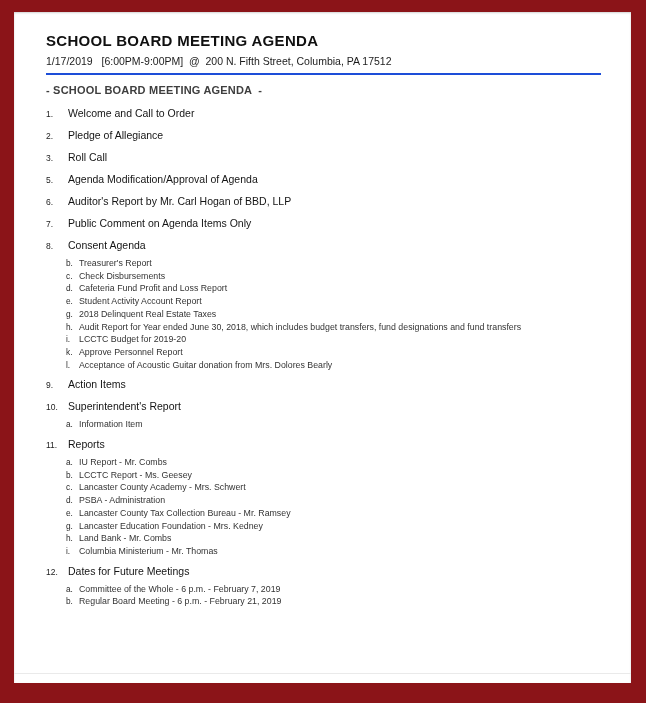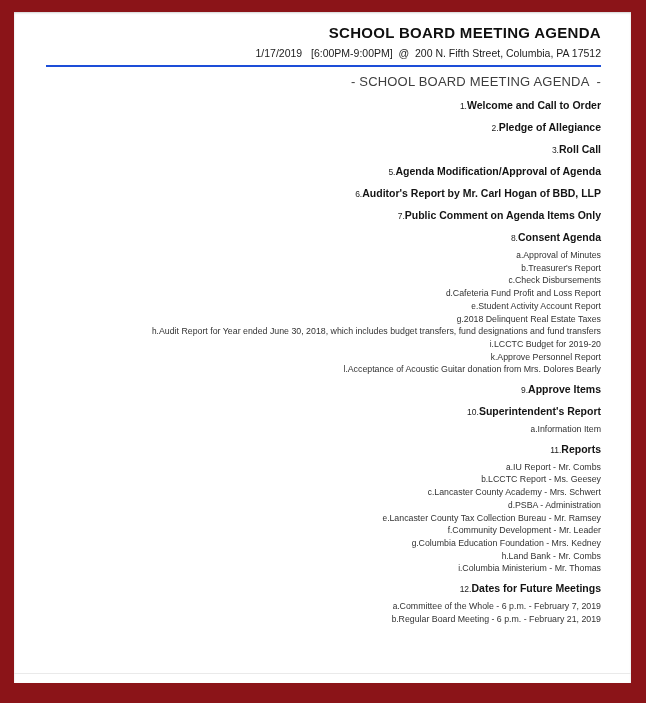--- a/index.html
+++ b/index.html
@@ -8,24 +8,23 @@
     background: #8b1418;
     position: relative;
     font-family: "Liberation Sans", sans-serif;
     overflow: hidden;
   }
   .page {
     position: absolute;
     left: 14px; top: 12px; right: 15px; bottom: 20px;
     background: #ffffff;
     box-shadow: inset 0 1px 2px rgba(0,0,0,0.18);
-    padding: 12px 30px 0 32px;
+    padding: 20px 30px 0 32px;
     box-sizing: border-box;
     overflow: hidden;
-    text-align: right;
   }
   .page::after {
     content: "";
     position: absolute;
     left: 0; right: 0; bottom: 9px;
     height: 1px;
     background: #eaeaea;
   }
   .doc-title {
     margin: 0 0 5px 0;
@@ -39,45 +38,46 @@
   .dateline {
     font-size: 10.5px;
     line-height: 13px;
     color: #1c1c1c;
     padding-bottom: 5px;
     border-bottom: 2px solid #1d4ed8;
     white-space: pre-wrap;
   }
   .running-header {
     margin-top: 9px;
-    font-size: 13px;
+    font-size: 11px;
     line-height: 12px;
     letter-spacing: 0.2px;
     color: #3e3e3e;
     white-space: pre-wrap;
+    font-weight: bold;
   }
   .agenda {
     margin-top: 9px;
   }
   .item {
     margin-bottom: 6px;
     line-height: 13px;
     white-space: nowrap;
   }
   .item .num {
     display: inline-block;
     width: 22px;
     font-size: 8.5px;
     font-weight: normal;
     color: #222222;
     vertical-align: baseline;
   }
   .item .label {
     font-size: 10.5px;
-    font-weight: bold;
+    font-weight: normal;
     color: #141414;
   }
   .subs {
     margin: 3px 0 0 20px;
     line-height: 10.7px;
   }
   .sub {
     white-space: nowrap;
   }
   .sub .slet {
@@ -99,43 +99,41 @@
   <div class="dateline">1/17/2019   [6:00PM-9:00PM]  @  200 N. Fifth Street, Columbia, PA 17512</div>
   <div class="running-header">- SCHOOL BOARD MEETING AGENDA  -</div>
   <div class="agenda">
       <div class="item"><span class="num">1.</span><span class="label">Welcome and Call to Order</span></div>
       <div class="item"><span class="num">2.</span><span class="label">Pledge of Allegiance</span></div>
       <div class="item"><span class="num">3.</span><span class="label">Roll Call</span></div>
       <div class="item"><span class="num">5.</span><span class="label">Agenda Modification/Approval of Agenda</span></div>
       <div class="item"><span class="num">6.</span><span class="label">Auditor's Report by Mr. Carl Hogan of BBD, LLP</span></div>
       <div class="item"><span class="num">7.</span><span class="label">Public Comment on Agenda Items Only</span></div>
       <div class="item"><span class="num">8.</span><span class="label">Consent Agenda</span><div class="subs">
-          <div class="sub"><span class="slet">a.</span><span class="stext">Approval of Minutes</span></div>
           <div class="sub"><span class="slet">b.</span><span class="stext">Treasurer's Report</span></div>
           <div class="sub"><span class="slet">c.</span><span class="stext">Check Disbursements</span></div>
           <div class="sub"><span class="slet">d.</span><span class="stext">Cafeteria Fund Profit and Loss Report</span></div>
           <div class="sub"><span class="slet">e.</span><span class="stext">Student Activity Account Report</span></div>
           <div class="sub"><span class="slet">g.</span><span class="stext">2018 Delinquent Real Estate Taxes</span></div>
           <div class="sub"><span class="slet">h.</span><span class="stext">Audit Report for Year ended June 30, 2018, which includes budget transfers, fund designations and fund transfers</span></div>
           <div class="sub"><span class="slet">i.</span><span class="stext">LCCTC Budget for 2019-20</span></div>
           <div class="sub"><span class="slet">k.</span><span class="stext">Approve Personnel Report</span></div>
           <div class="sub"><span class="slet">l.</span><span class="stext">Acceptance of Acoustic Guitar donation from Mrs. Dolores Bearly</span></div>
         </div></div>
-      <div class="item"><span class="num">9.</span><span class="label">Approve Items</span></div>
+      <div class="item"><span class="num">9.</span><span class="label">Action Items</span></div>
       <div class="item"><span class="num">10.</span><span class="label">Superintendent's Report</span><div class="subs">
           <div class="sub"><span class="slet">a.</span><span class="stext">Information Item</span></div>
         </div></div>
       <div class="item"><span class="num">11.</span><span class="label">Reports</span><div class="subs">
           <div class="sub"><span class="slet">a.</span><span class="stext">IU Report - Mr. Combs</span></div>
           <div class="sub"><span class="slet">b.</span><span class="stext">LCCTC Report - Ms. Geesey</span></div>
           <div class="sub"><span class="slet">c.</span><span class="stext">Lancaster County Academy - Mrs. Schwert</span></div>
           <div class="sub"><span class="slet">d.</span><span class="stext">PSBA - Administration</span></div>
           <div class="sub"><span class="slet">e.</span><span class="stext">Lancaster County Tax Collection Bureau - Mr. Ramsey</span></div>
-          <div class="sub"><span class="slet">f.</span><span class="stext">Community Development - Mr. Leader</span></div>
-          <div class="sub"><span class="slet">g.</span><span class="stext">Columbia Education Foundation - Mrs. Kedney</span></div>
+          <div class="sub"><span class="slet">g.</span><span class="stext">Lancaster Education Foundation - Mrs. Kedney</span></div>
           <div class="sub"><span class="slet">h.</span><span class="stext">Land Bank - Mr. Combs</span></div>
           <div class="sub"><span class="slet">i.</span><span class="stext">Columbia Ministerium - Mr. Thomas</span></div>
         </div></div>
       <div class="item"><span class="num">12.</span><span class="label">Dates for Future Meetings</span><div class="subs">
           <div class="sub"><span class="slet">a.</span><span class="stext">Committee of the Whole - 6 p.m. - February 7, 2019</span></div>
           <div class="sub"><span class="slet">b.</span><span class="stext">Regular Board Meeting - 6 p.m. - February 21, 2019</span></div>
         </div></div>
     </div>
 </div>
 

